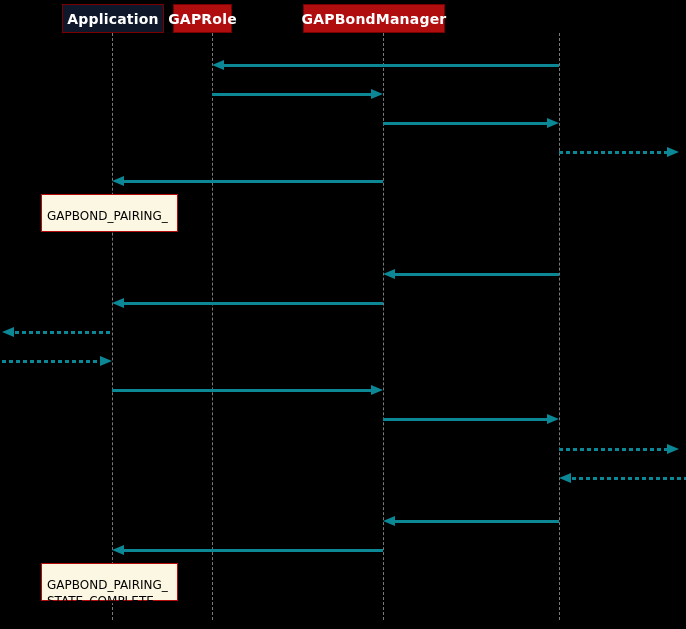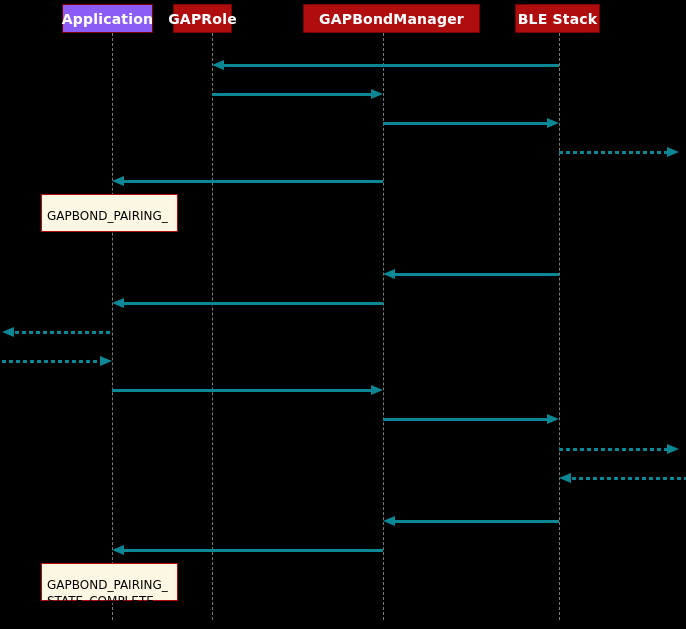--- a/index.html
+++ b/index.html
@@ -18,27 +18,26 @@
   .note{
     position:absolute;box-sizing:border-box;font-size:12px;line-height:16px;
     padding:13px 5px;white-space:nowrap;
   }
 </style>
 </head>
 <body>
 
 <div class="stage" id="stage" style="background: rgb(0, 0, 0);">
     <div class="lifeline" style="left: 112px; top: 33px; height: 587px; border-left: 1px dashed rgb(122, 122, 122);"></div>
-    <div class="participant" style="left: 62px; width: 91px; background: #8b5cf6; border: 1px solid rgb(122, 0, 0); color: rgb(255, 255, 255);">Application</div>
+    <div class="participant" style="left: 62px; width: 102px; background: #0f172a; border: 1px solid rgb(122, 0, 0); color: rgb(255, 255, 255);">Application</div>
     <div class="lifeline" style="left: 212px; top: 33px; height: 587px; border-left: 1px dashed rgb(122, 122, 122);"></div>
     <div class="participant" style="left: 173px; width: 59px; background: rgb(176, 13, 15); border: 1px solid rgb(122, 0, 0); color: rgb(255, 255, 255);">GAPRole</div>
     <div class="lifeline" style="left: 383px; top: 33px; height: 587px; border-left: 1px dashed rgb(122, 122, 122);"></div>
-    <div class="participant" style="left: 303px; width: 177px; background: rgb(176, 13, 15); border: 1px solid rgb(122, 0, 0); color: rgb(255, 255, 255);">GAPBondManager</div>
+    <div class="participant" style="left: 303px; width: 142px; background: rgb(176, 13, 15); border: 1px solid rgb(122, 0, 0); color: rgb(255, 255, 255);">GAPBondManager</div>
     <div class="lifeline" style="left: 559px; top: 33px; height: 587px; border-left: 1px dashed rgb(122, 122, 122);"></div>
-    <div class="participant" style="left: 515px; width: 85px; background: rgb(176, 13, 15); border: 1px solid rgb(122, 0, 0); color: rgb(255, 255, 255);">BLE Stack</div>
     <div class="mline" style="left: 218px; width: 341px; top: 64px; background: rgb(11, 135, 149);"></div>
     <div class="head" style="top: 60px; left: 212px; border-right: 12px solid rgb(11, 135, 149);"></div>
     <div class="mline" style="left: 212px; width: 165px; top: 93px; background: rgb(11, 135, 149);"></div>
     <div class="head" style="top: 89px; left: 371px; border-left: 12px solid rgb(11, 135, 149);"></div>
     <div class="mline" style="left: 383px; width: 170px; top: 122px; background: rgb(11, 135, 149);"></div>
     <div class="head" style="top: 118px; left: 547px; border-left: 12px solid rgb(11, 135, 149);"></div>
     <div class="mline" style="left: 559px; width: 114px; top: 151px; background: repeating-linear-gradient(90deg, rgb(11, 135, 149) 0px, rgb(11, 135, 149) 4px, transparent 4px, transparent 7px);"></div>
     <div class="head" style="top: 147px; left: 667px; border-left: 12px solid rgb(11, 135, 149);"></div>
     <div class="mline" style="left: 118px; width: 265px; top: 180px; background: rgb(11, 135, 149);"></div>
     <div class="head" style="top: 176px; left: 112px; border-right: 12px solid rgb(11, 135, 149);"></div>

